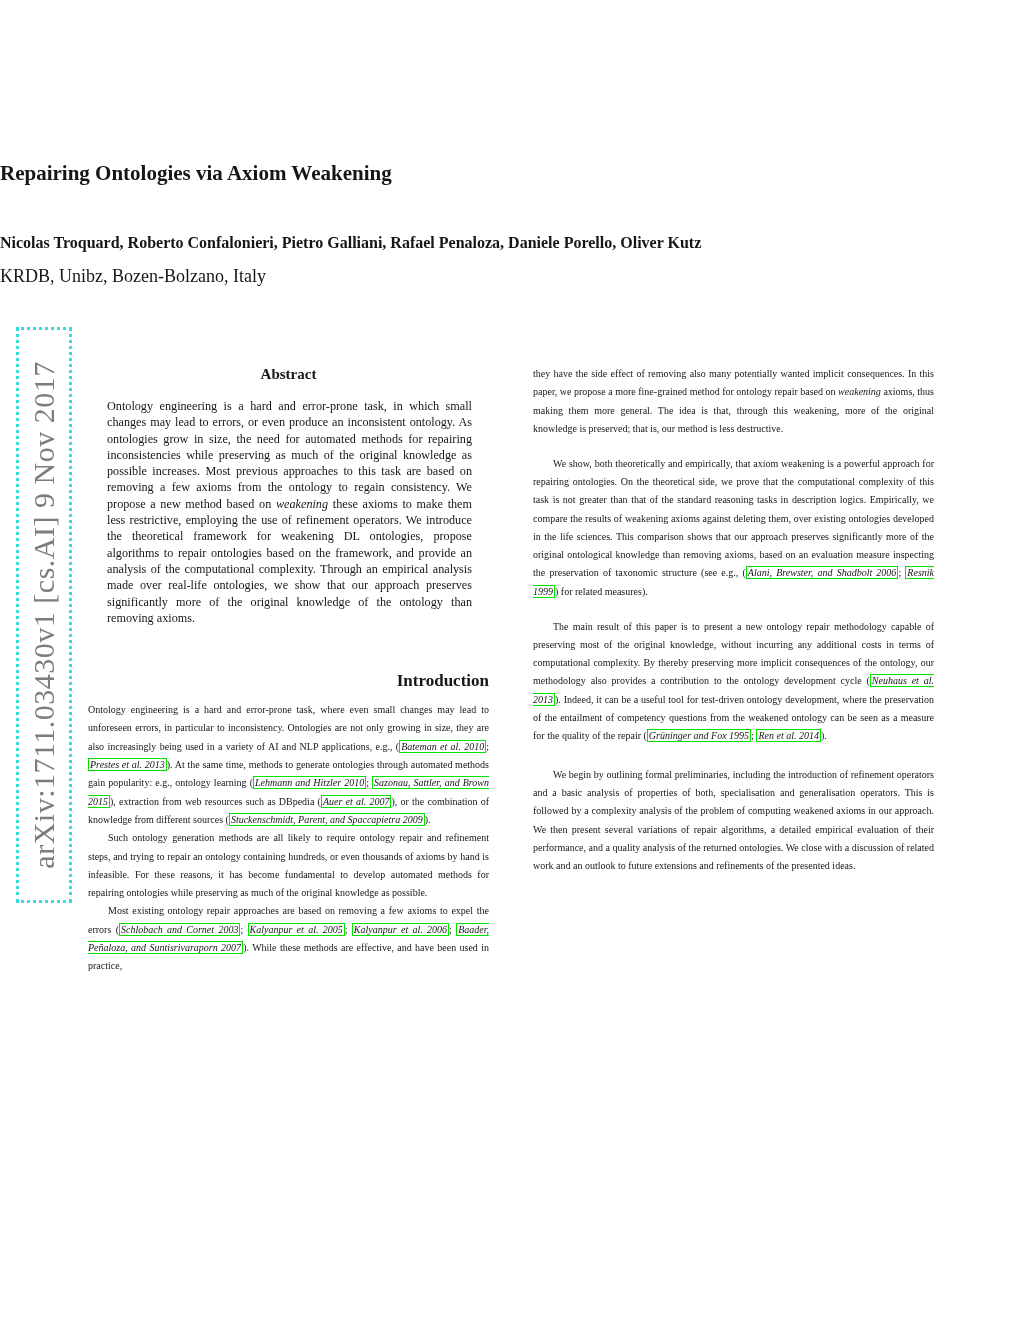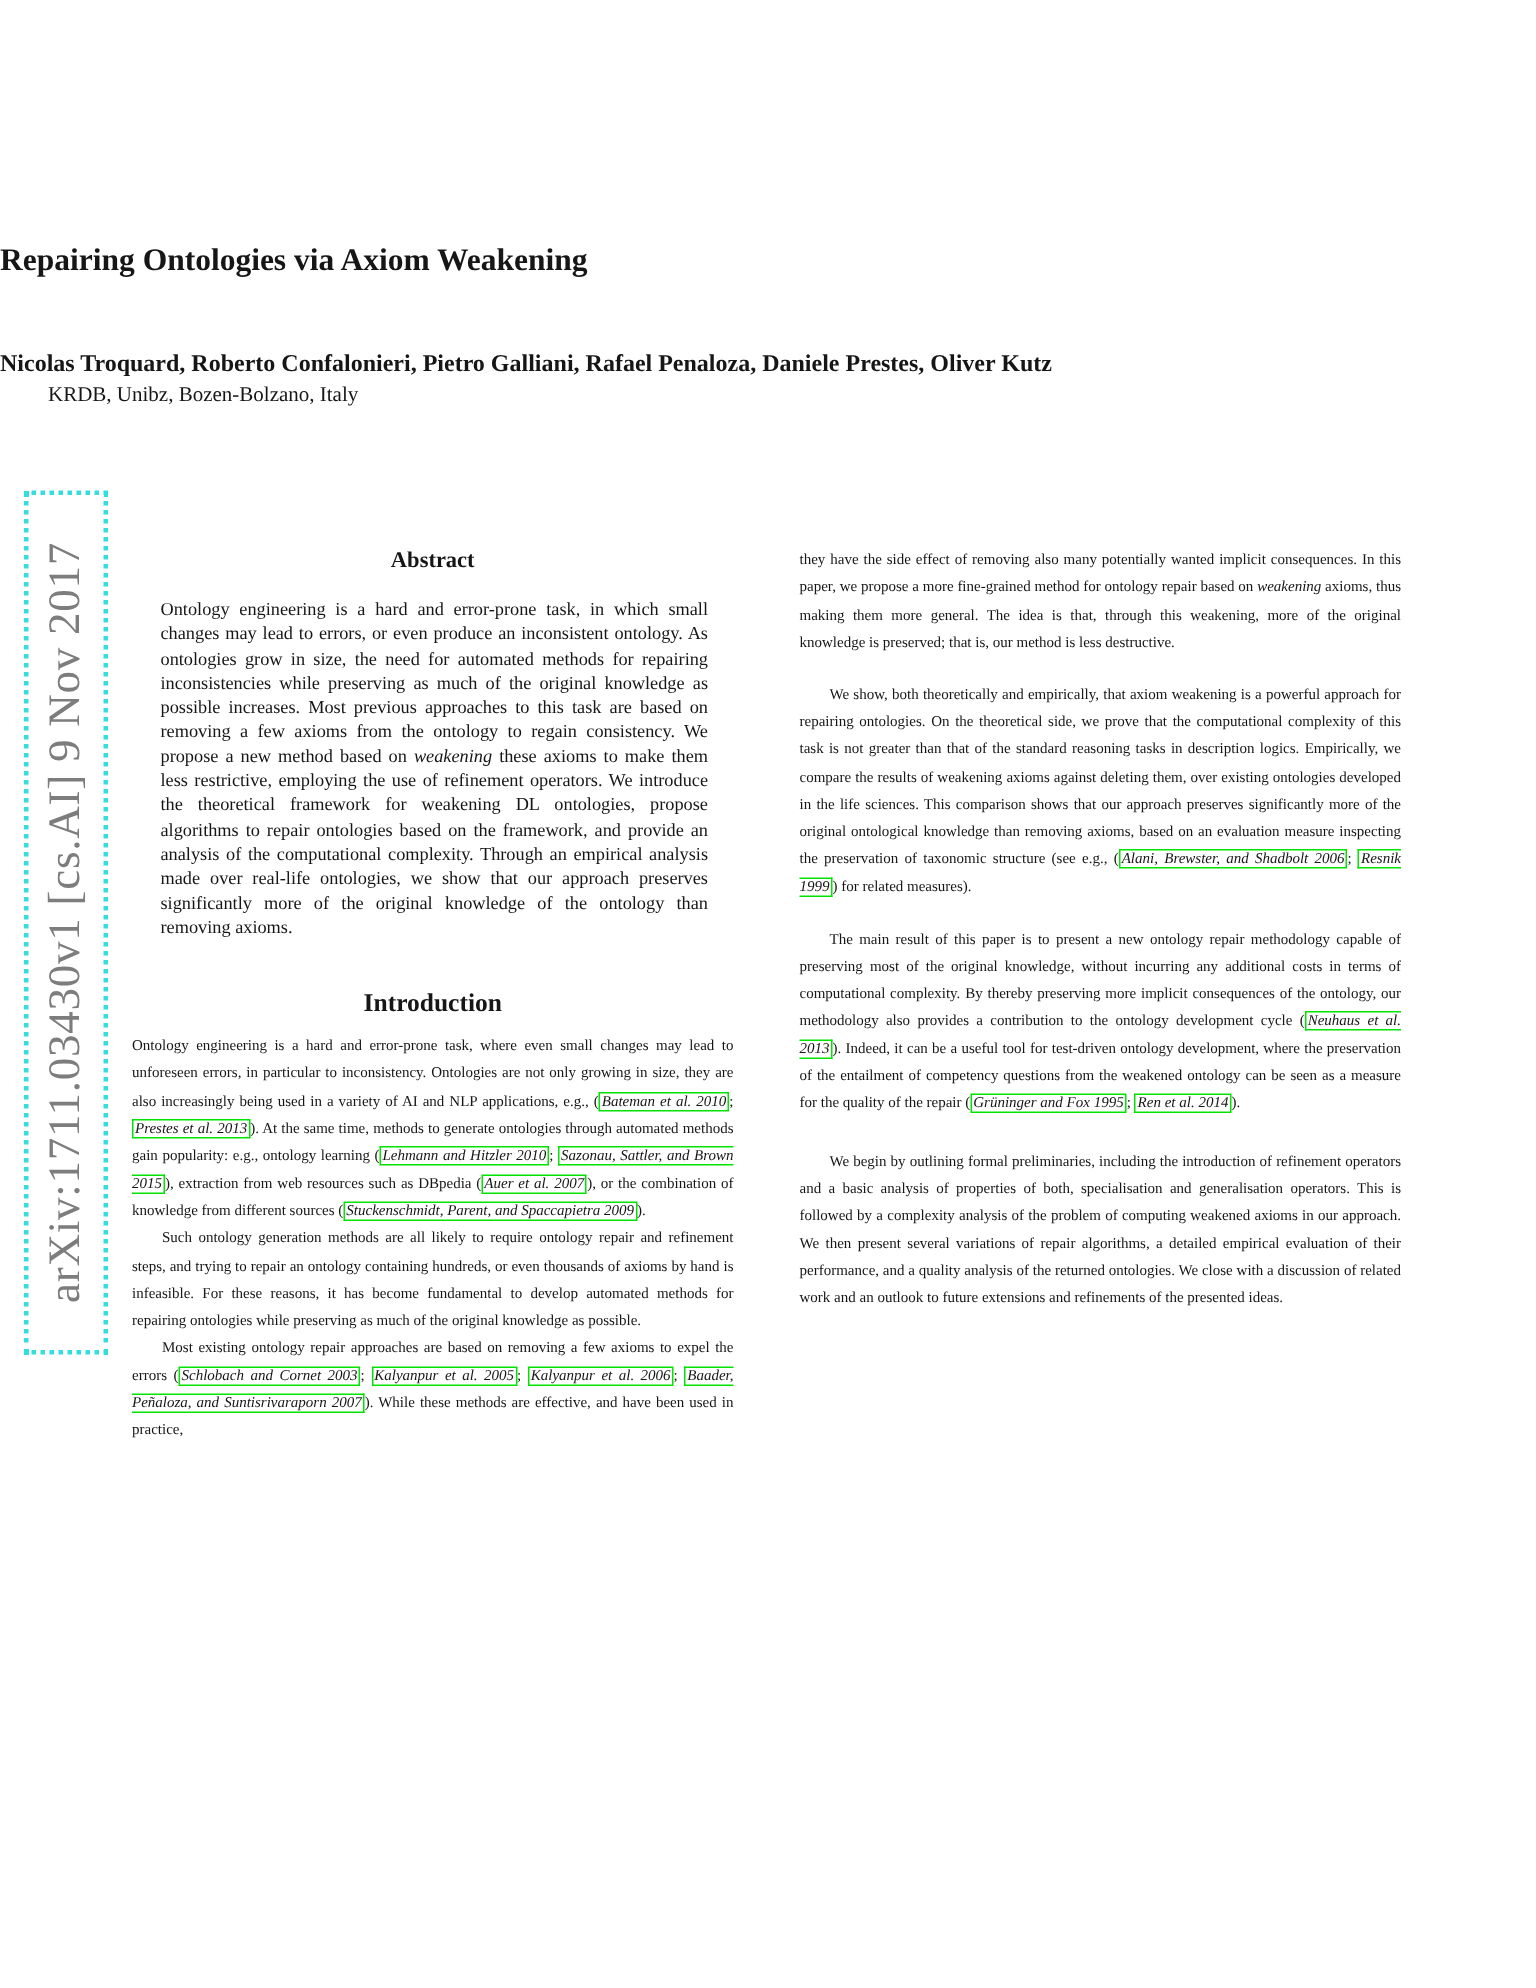--- a/index.html
+++ b/index.html
@@ -21,47 +21,47 @@
     display:flex;align-items:center;justify-content:center;box-sizing:border-box;
   }
   .watermark-text{
     transform:rotate(-90deg);white-space:nowrap;
     font-size:30px;color:var(--watermark-text);letter-spacing:.5px;
   }
   
   .header{position:absolute;top:161px;left:0;width:100%;}
   .title{font-size:21px;font-weight:bold;margin:0;line-height:24px;}
   .authors{font-size:16px;font-weight:bold;margin:49px 0 0;line-height:18px;}
-  .affiliation{font-size:14px;margin:4px 0 0;line-height:16px;padding-left:32px;}
+  .affiliation{font-size:18px;margin:16px 0 0;line-height:16px;}
   
   .columns{position:absolute;top:365px;left:88px;width:847px;display:flex;gap:44px;}
   .col{width:401px;box-sizing:border-box;}
   .abs-heading{text-align:center;font-size:15px;font-weight:bold;margin:0 0 15px;line-height:18px;}
   .abstract-body{margin:0 17px 0 19px;font-size:12.2px;line-height:16.3px;text-align:justify;}
-  .intro-heading{text-align:center;font-size:17px;font-weight:bold;margin:33px 0 10px;line-height:20px;}
+  .intro-heading{text-align:right;font-size:17px;font-weight:bold;margin:45px 0 10px;line-height:20px;}
   .body-text{font-size:10px;line-height:18.3px;text-align:justify;}
   p.body-p{margin:0;padding:0;hyphens:auto;-webkit-hyphens:auto;}
   p.indent{text-indent:20px;}
   .rcol p.body-p{margin:0 0 16.5px;}
   .rcol p.body-p:last-child{margin-bottom:0;margin-top:20px;}
   .cite{border:1.5px solid var(--citation-box);padding:0 1px;font-style:italic;}
   em{font-style:italic;}
 </style>
 </head>
 <body>
 
 <div class="page">
 
   <div class="watermark">
     <span class="watermark-text">arXiv:1711.03430v1  [cs.AI]  9 Nov 2017</span>
   </div>
 
   <div class="header">
     <h1 class="title">Repairing Ontologies via Axiom Weakening</h1>
-    <div class="authors">Nicolas Troquard, Roberto Confalonieri, Pietro Galliani, Rafael Penaloza, Daniele Prestes, Oliver Kutz</div>
+    <div class="authors">Nicolas Troquard, Roberto Confalonieri, Pietro Galliani, Rafael Penaloza, Daniele Porello, Oliver Kutz</div>
     <div class="affiliation">KRDB, Unibz, Bozen-Bolzano, Italy</div>
   </div>
 
   <div class="columns">
     <div class="col lcol">
       <h2 class="abs-heading">Abstract</h2>
       <div class="abstract-body body-serif" id="abstract-body">
           <p class="body-p">Ontology engineering is a hard and error-prone task, in which small changes may lead to errors, or even produce an inconsistent ontology. As ontologies grow in size, the need for automated methods for repairing inconsistencies while preserving as much of the original knowledge as possible increases. Most previous approaches to this task are based on removing a few axioms from the ontology to regain consistency. We propose a new method based on <em>weakening</em> these axioms to make them less restrictive, employing the use of refinement operators. We introduce the theoretical framework for weakening DL ontologies, propose algorithms to repair ontologies based on the framework, and provide an analysis of the computational complexity. Through an empirical analysis made over real-life ontologies, we show that our approach preserves significantly more of the original knowledge of the ontology than removing axioms.</p>
         </div>
       <h2 class="intro-heading">Introduction</h2>

